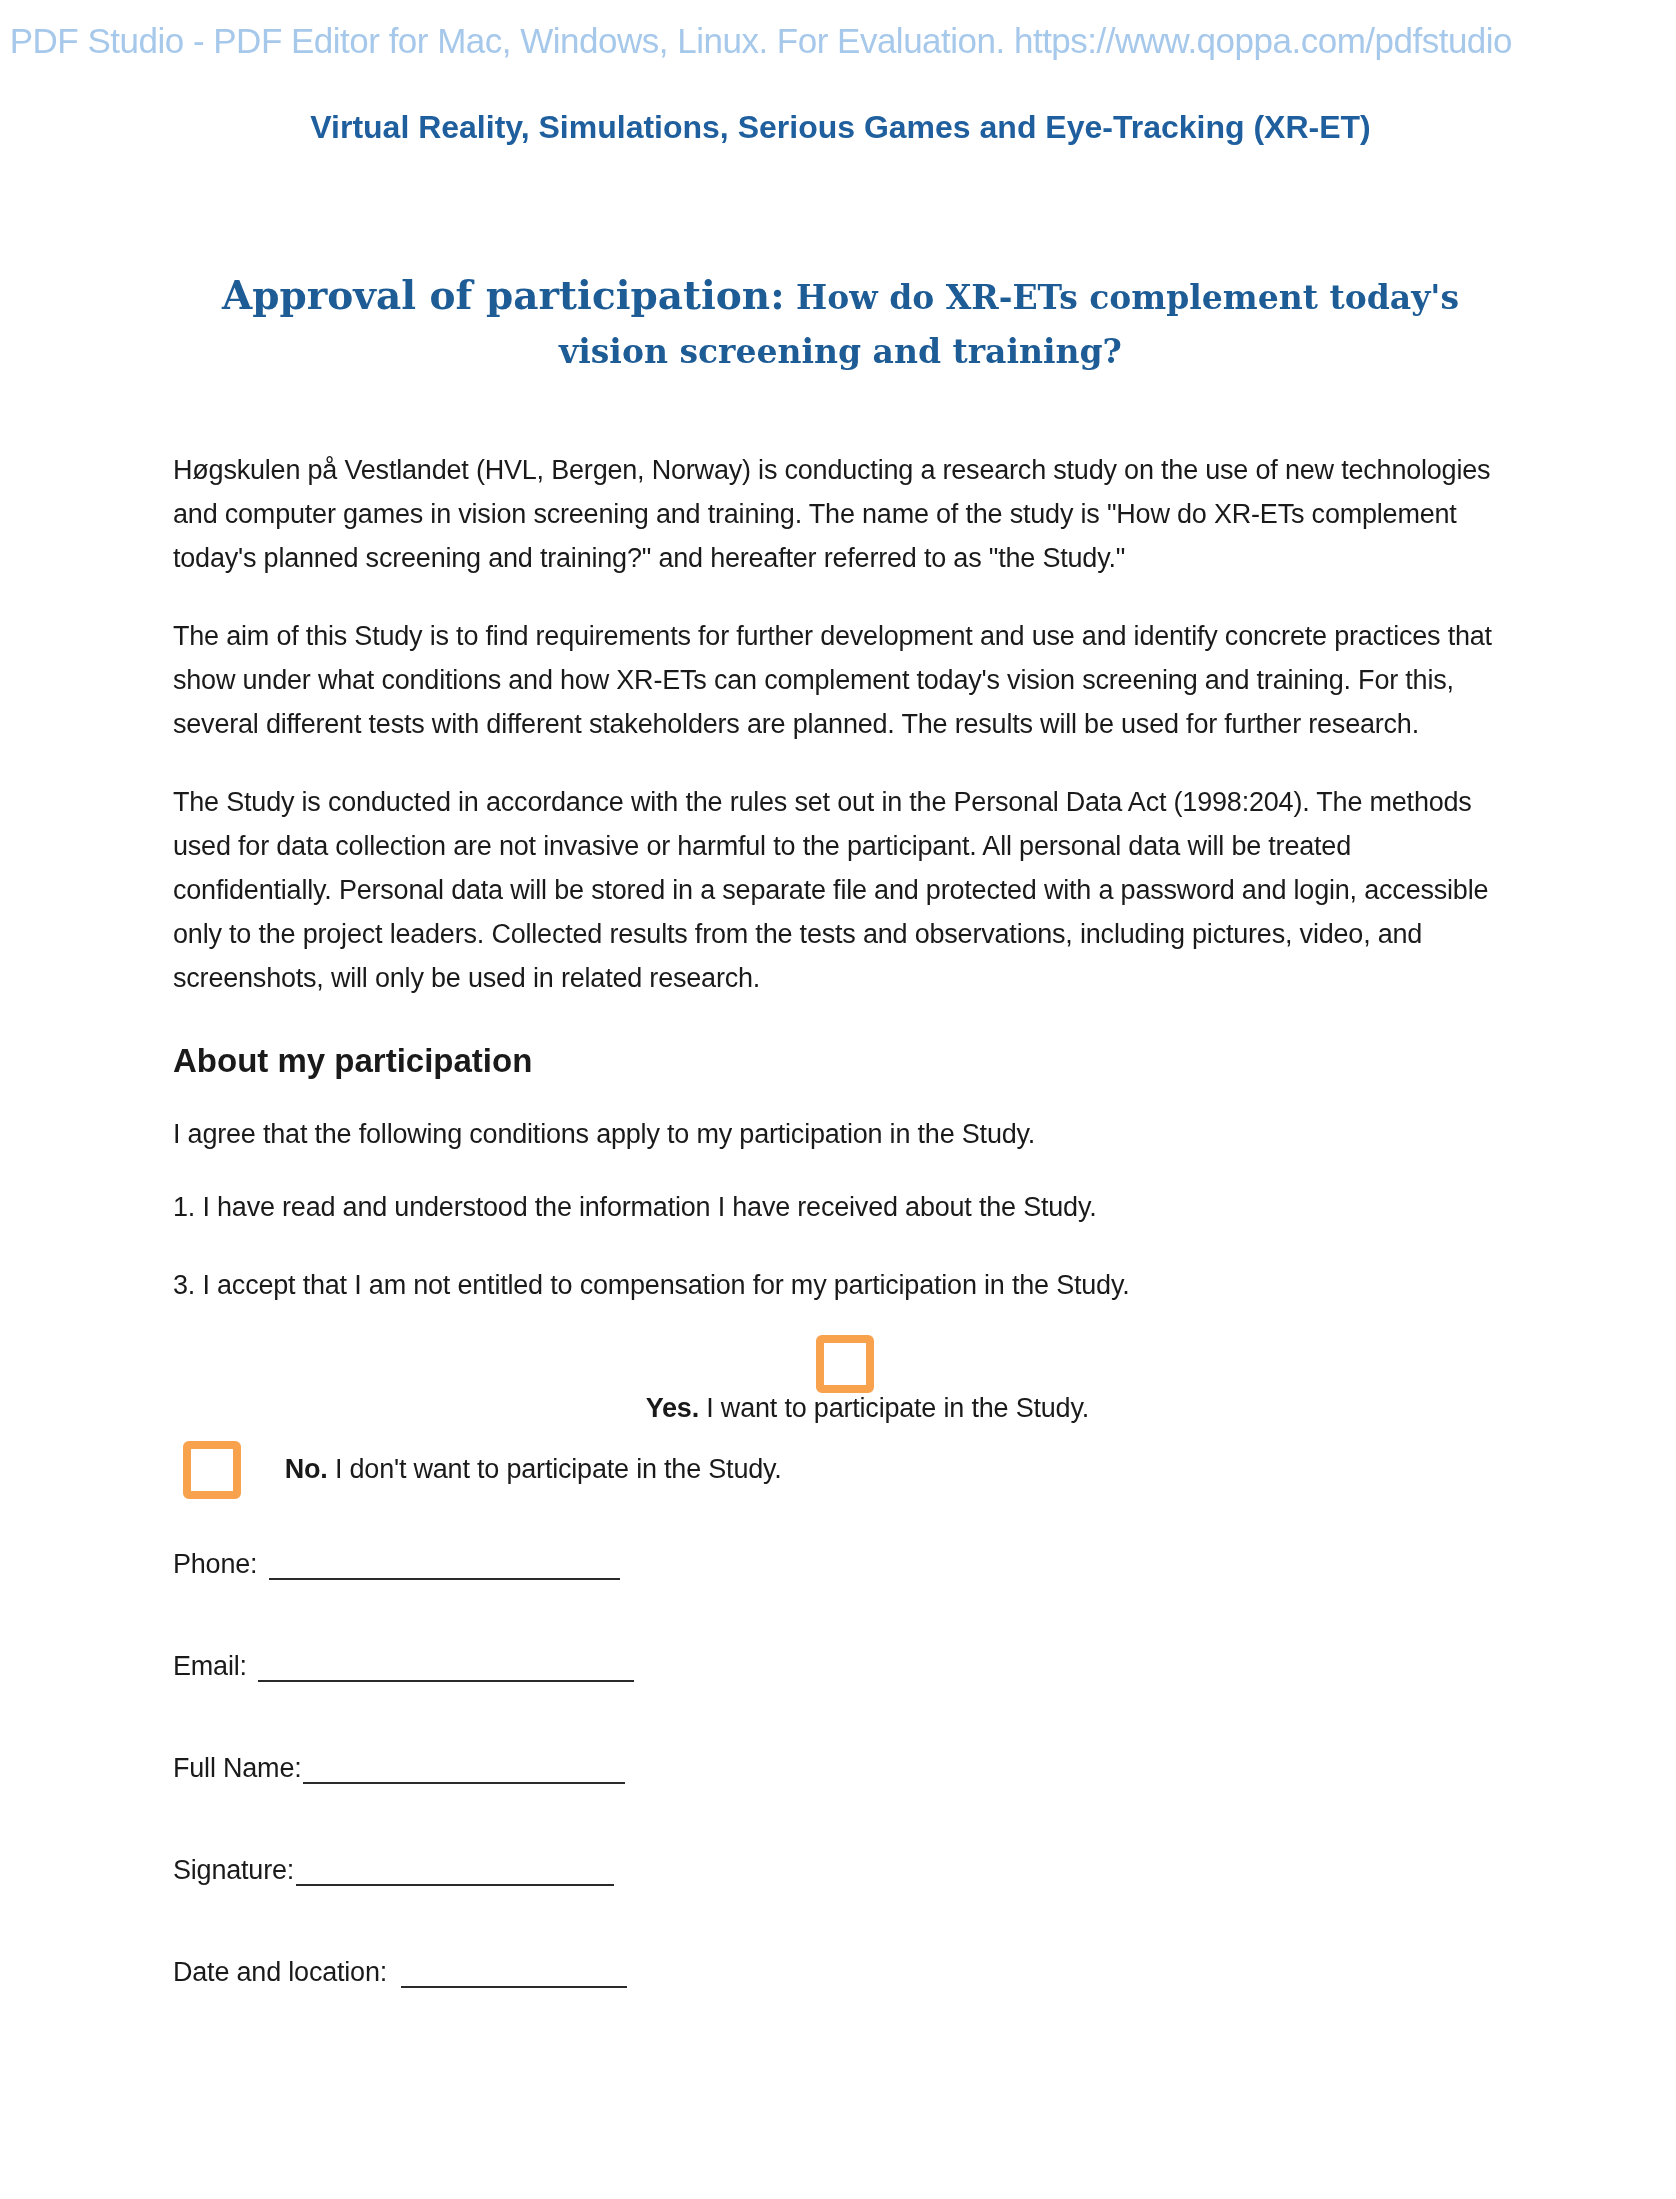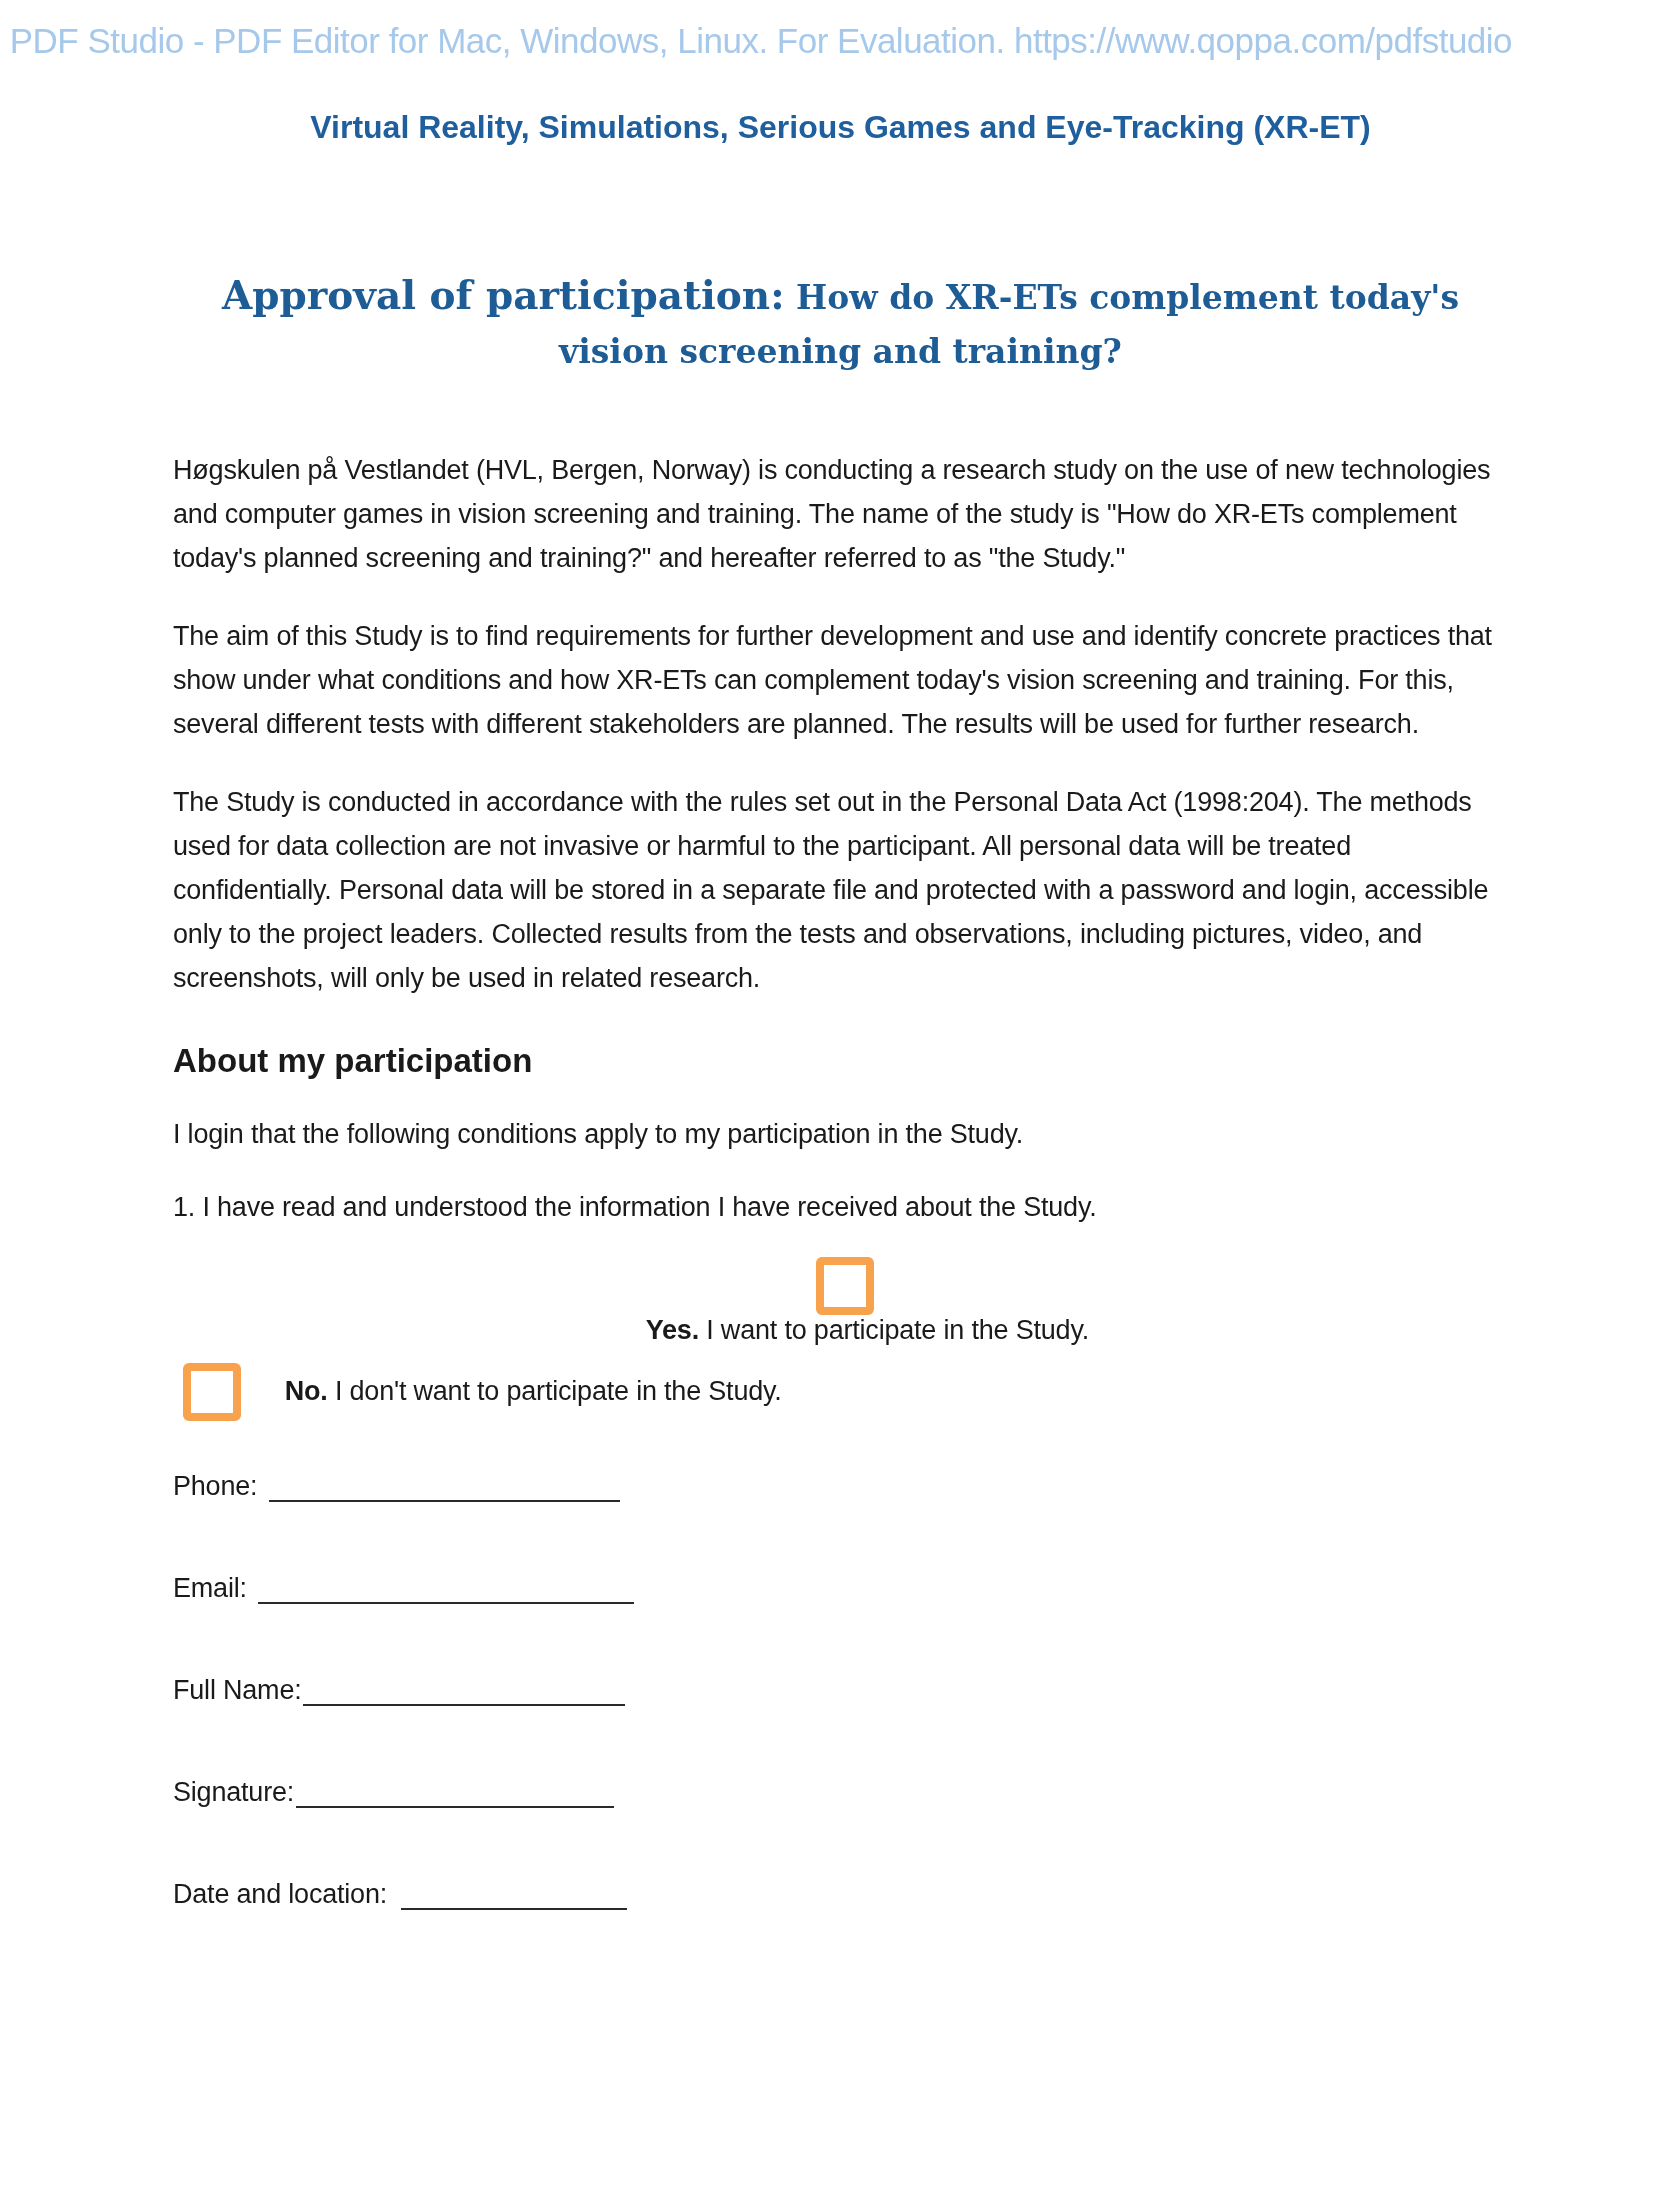--- a/index.html
+++ b/index.html
@@ -74,25 +74,26 @@
     <h2 class="heading"><span class="heading-lead">Approval of participation:</span><span class="heading-rest"> How do XR-ETs complement today's vision screening and training?</span></h2>
 
     <p class="body-para para-intro">Høgskulen på Vestlandet (HVL, Bergen, Norway) is conducting a research study on the use of new technologies and computer games in vision screening and training. The name of the study is "How do XR-ETs complement today's planned screening and training?" and hereafter referred to as "the Study."</p>
 
     <p class="body-para para-aim">The aim of this Study is to find requirements for further development and use and identify concrete practices that show under what conditions and how XR-ETs can complement today's vision screening and training. For this, several different tests with different stakeholders are planned. The results will be used for further research.</p>
 
     <p class="body-para para-data">The Study is conducted in accordance with the rules set out in the Personal Data Act (1998:204). The methods used for data collection are not invasive or harmful to the participant. All personal data will be treated confidentially. Personal data will be stored in a separate file and protected with a password and login, accessible only to the project leaders. Collected results from the tests and observations, including pictures, video, and screenshots, will only be used in related research.</p>
 
     <h3 class="section-heading">About my participation</h3>
 
-    <p class="body-para agree">I login that the following conditions apply to my participation in the Study.</p>
+    <p class="body-para agree">I agree that the following conditions apply to my participation in the Study.</p>
 
     <p class="body-para cond-1">1. I have read and understood the information I have received about the Study.</p>
 
 
+    <p class="body-para cond-3">3. I accept that I am not entitled to compensation for my participation in the Study.</p>
 
     <div class="choice-row choice-yes">
       <span class="checkbox"></span>
       <span class="choice-label"><b>Yes.</b><span> I want to participate in the Study.</span></span>
     </div>
 
     <div class="choice-row choice-no">
       <span class="checkbox"></span>
       <span class="choice-label"><b>No.</b><span> I don't want to participate in the Study.</span></span>
     </div>

